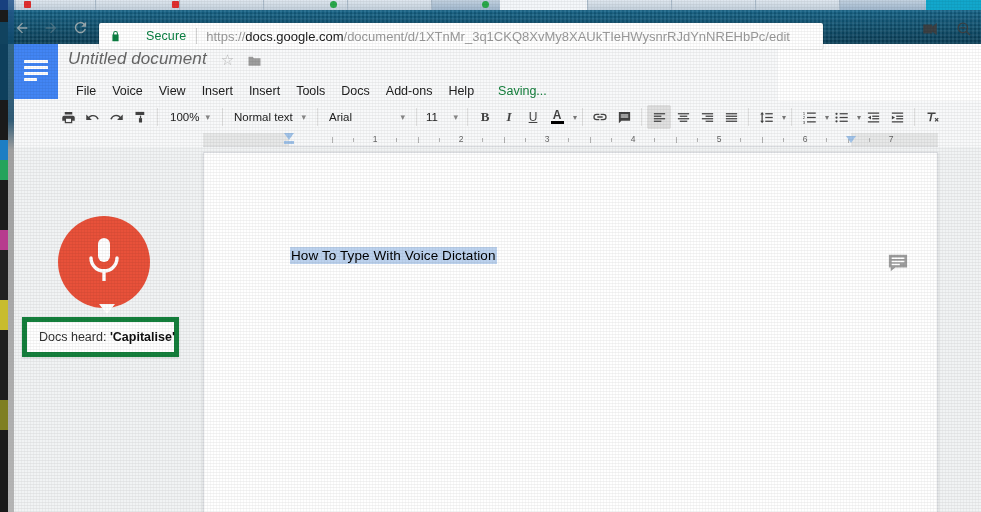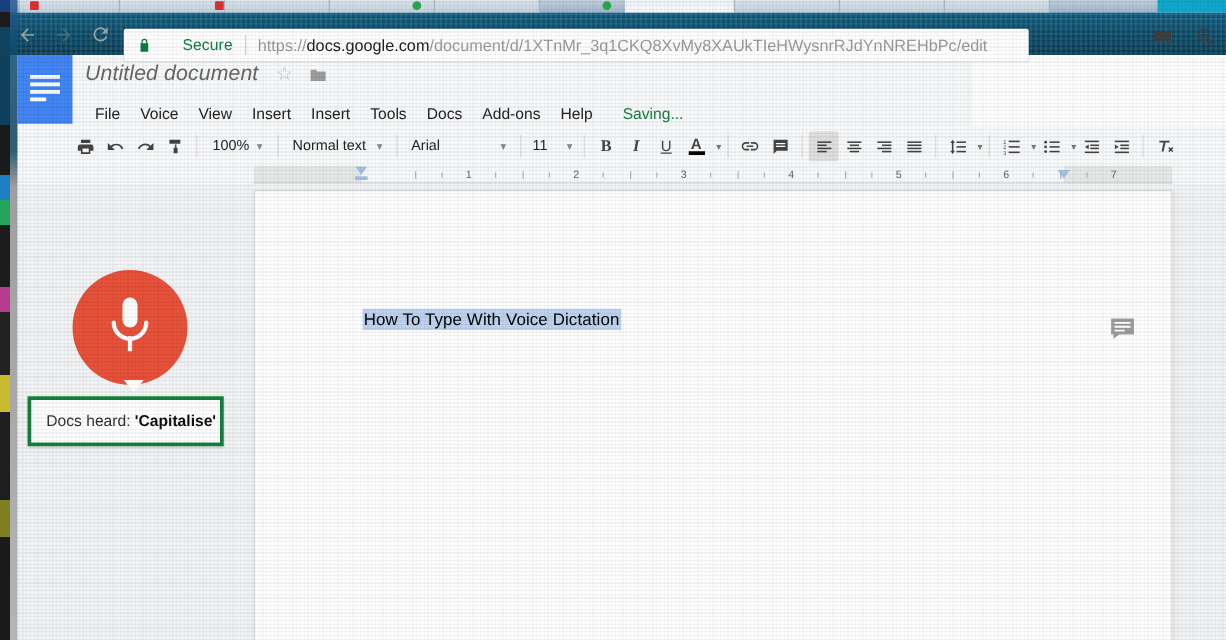--- a/index.html
+++ b/index.html
@@ -191,21 +191,21 @@
     margin-left:36px;
   }
   .mic-glyph { width:38px; height:52px; }
   .mic-tail {
     position:absolute; left:77px; top:88px; width:0; height:0;
     border-left:8px solid transparent; border-right:8px solid transparent;
     border-top:10px solid #fff;
   }
   .mic-tip {
     position:absolute; left:0px; top:101px;
-    background:#fff; border:3px solid #15803d;
+    background:#fff; border:5px solid #15803d;
     box-shadow:0 1px 2px rgba(0,0,0,.12);
     padding:10px 12px; width:157px; height:40px;
     display:flex; align-items:center;
   }
   .mic-tip .t { font-size:12.5px; color:#333; white-space:nowrap; }
   .mic-tip .t b { font-weight:bold; color:#111; }
 
   
   .noise {
     position:absolute; inset:0; pointer-events:none; z-index:55; opacity:.10;

